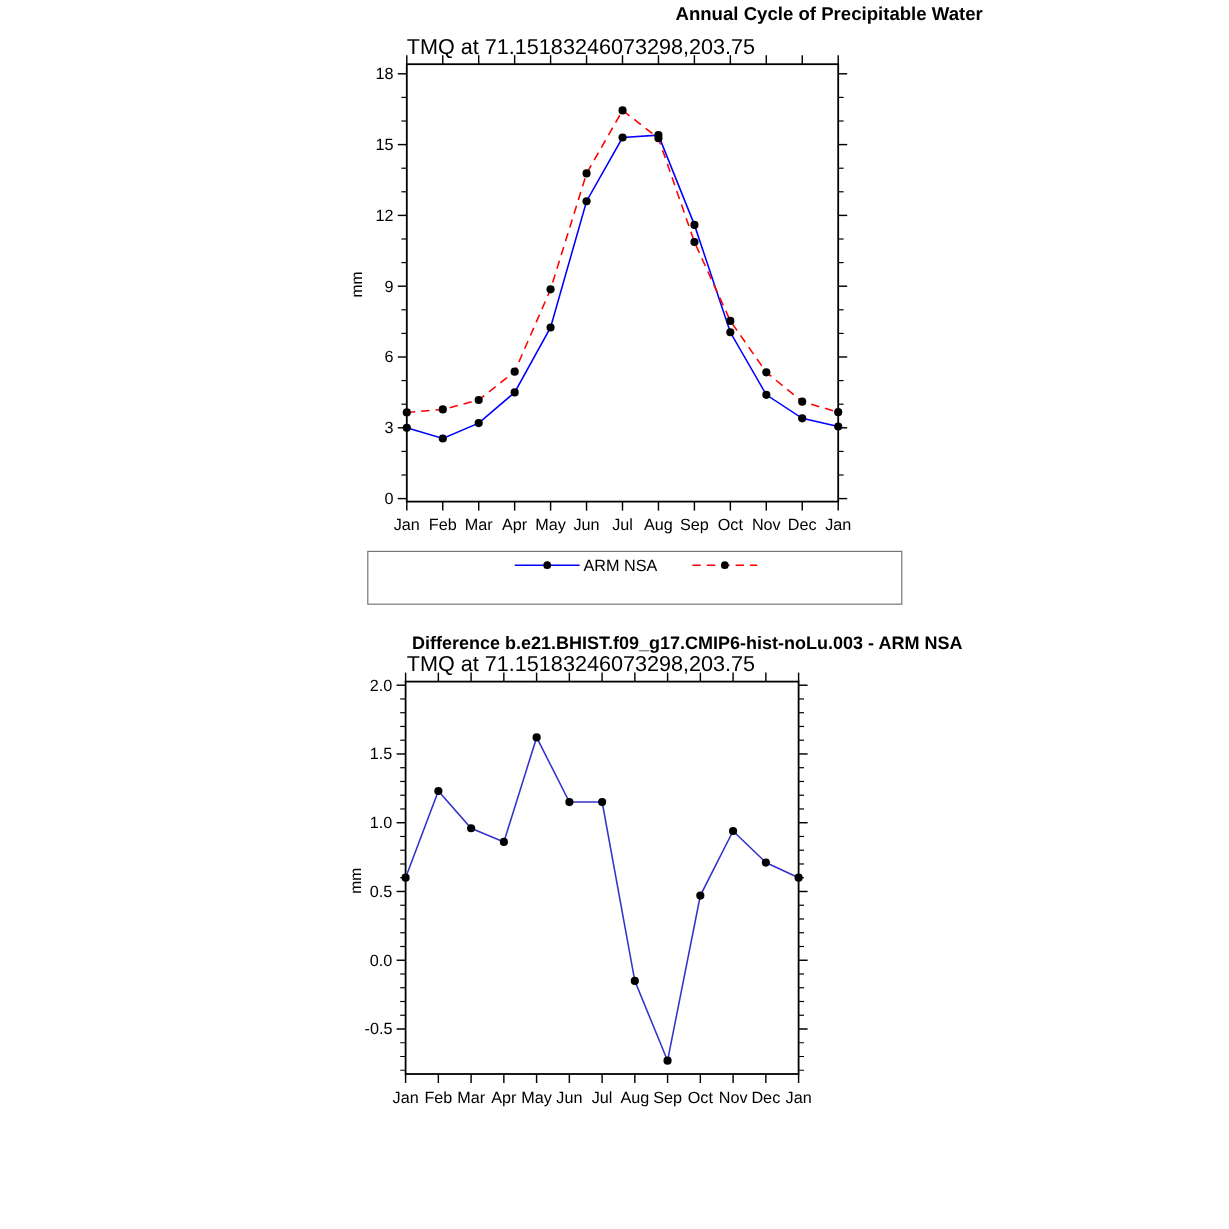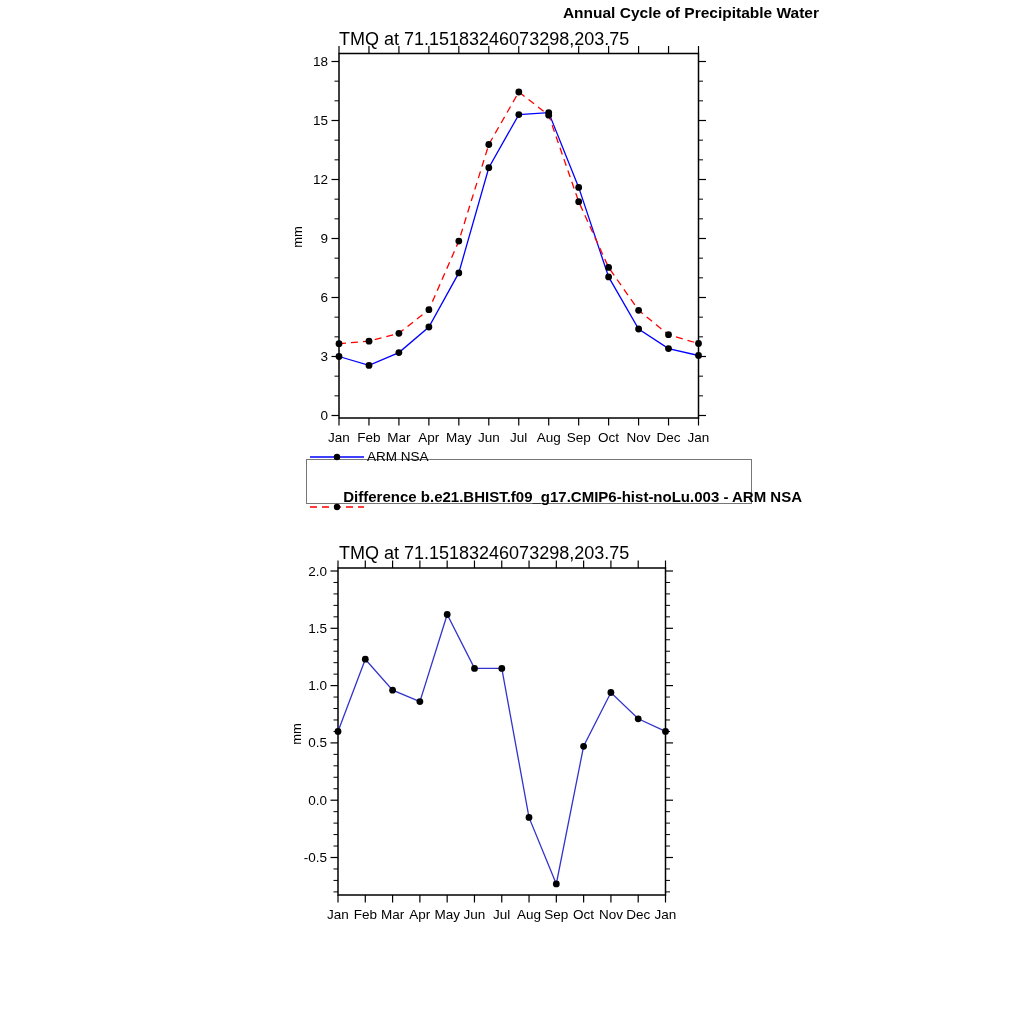--- a/index.html
+++ b/index.html
@@ -5,21 +5,21 @@
   html,body{margin:0;padding:0;background:#fff;}
   .page{position:relative;width:1024px;height:1024px;background:#fff;overflow:hidden;
         font-family:"Liberation Sans", sans-serif;color:#000;}
   #charts-svg{position:absolute;left:0;top:0;}
   svg text{font-family:"Liberation Sans", sans-serif;fill:#000;}
   .chart-title{position:absolute;font-weight:bold;font-size:15.5px;text-align:right;white-space:nowrap;}
   .chart-subtitle{position:absolute;font-size:18px;white-space:nowrap;}
   .ylabel{position:absolute;width:24px;height:24px;display:flex;align-items:center;justify-content:center;
           font-size:13px;transform:rotate(-90deg);}
   .legend{position:absolute;left:306px;top:459px;width:446px;height:45px;border:1px solid #777;
-          background:#fff;display:flex;flex-direction:column;justify-content:center;padding-left:2px;box-sizing:border-box;gap:28px;}
+          background:#fff;display:flex;flex-direction:row;justify-content:center;padding-left:2px;box-sizing:border-box;gap:28px;}
   .legend-row{display:flex;align-items:center;height:22px;font-size:13.5px;white-space:nowrap;}
   .legend-row span{margin-left:2px;}
 </style>
 </head>
 <body>
 
 <div class="page">
 
   <svg id="charts-svg" width="1024" height="1024" viewBox="0 0 1024 1024">
       <g>
@@ -272,17 +272,17 @@
       <span>ARM NSA</span>
     </div>
     <div class="legend-row">
       <svg width="56" height="22">
         <line x1="1" y1="11" x2="55" y2="11" stroke-width="1.3" stroke-dasharray="7,5" stroke="#ff0000"></line>
         <circle cx="28" cy="11" r="3.2" fill="#000000"></circle>
       </svg>
     </div>
   </div>
 
-  <div class="chart-title" style="left:202px;top:488px;width:600px;font-size:15px">Difference b.e21.BHIST.f09_g17.CMIP6-hist-noLu.003 - ARM NSA</div>
+  <div class="chart-title" style="left:202px;top:528px;width:600px;font-size:15px">Difference b.e21.BHIST.f09_g17.CMIP6-hist-noLu.003 - ARM NSA</div>
   <div class="chart-subtitle" style="left:339px;top:543px">TMQ at 71.15183246073298,203.75</div>
   <div class="ylabel" style="left:284px;top:722px">mm</div>
 
 </div>
 
 </body></html>

